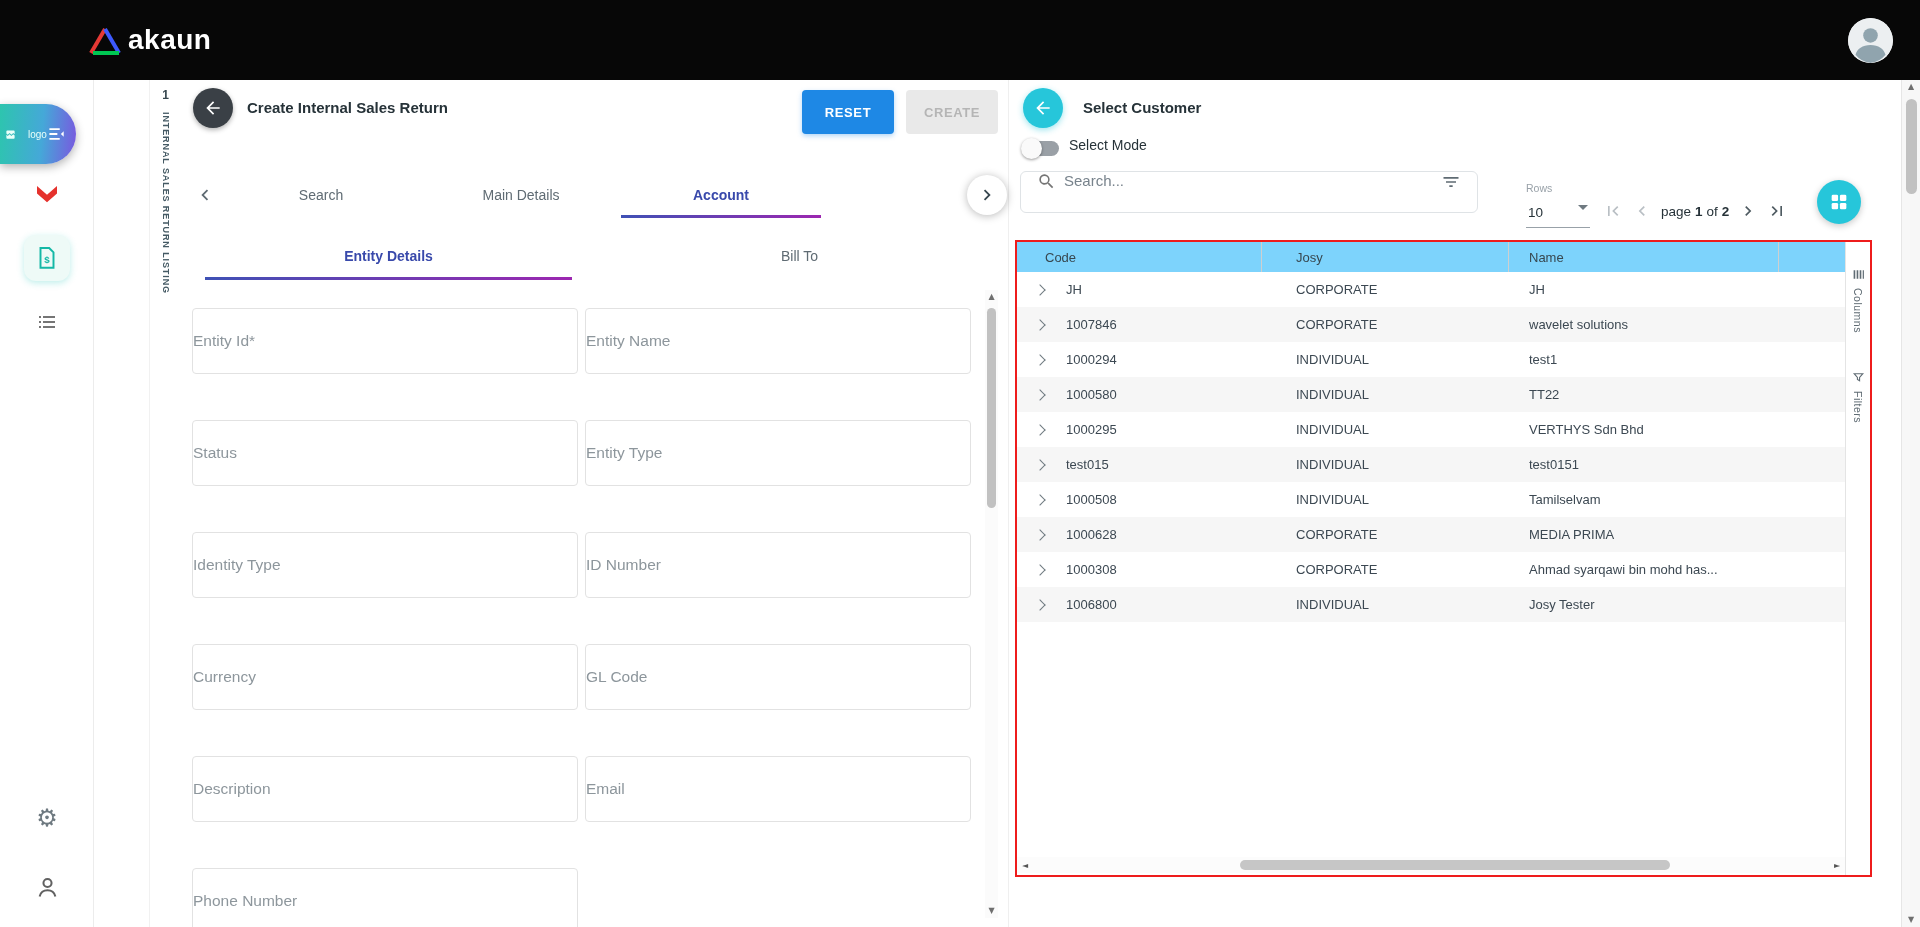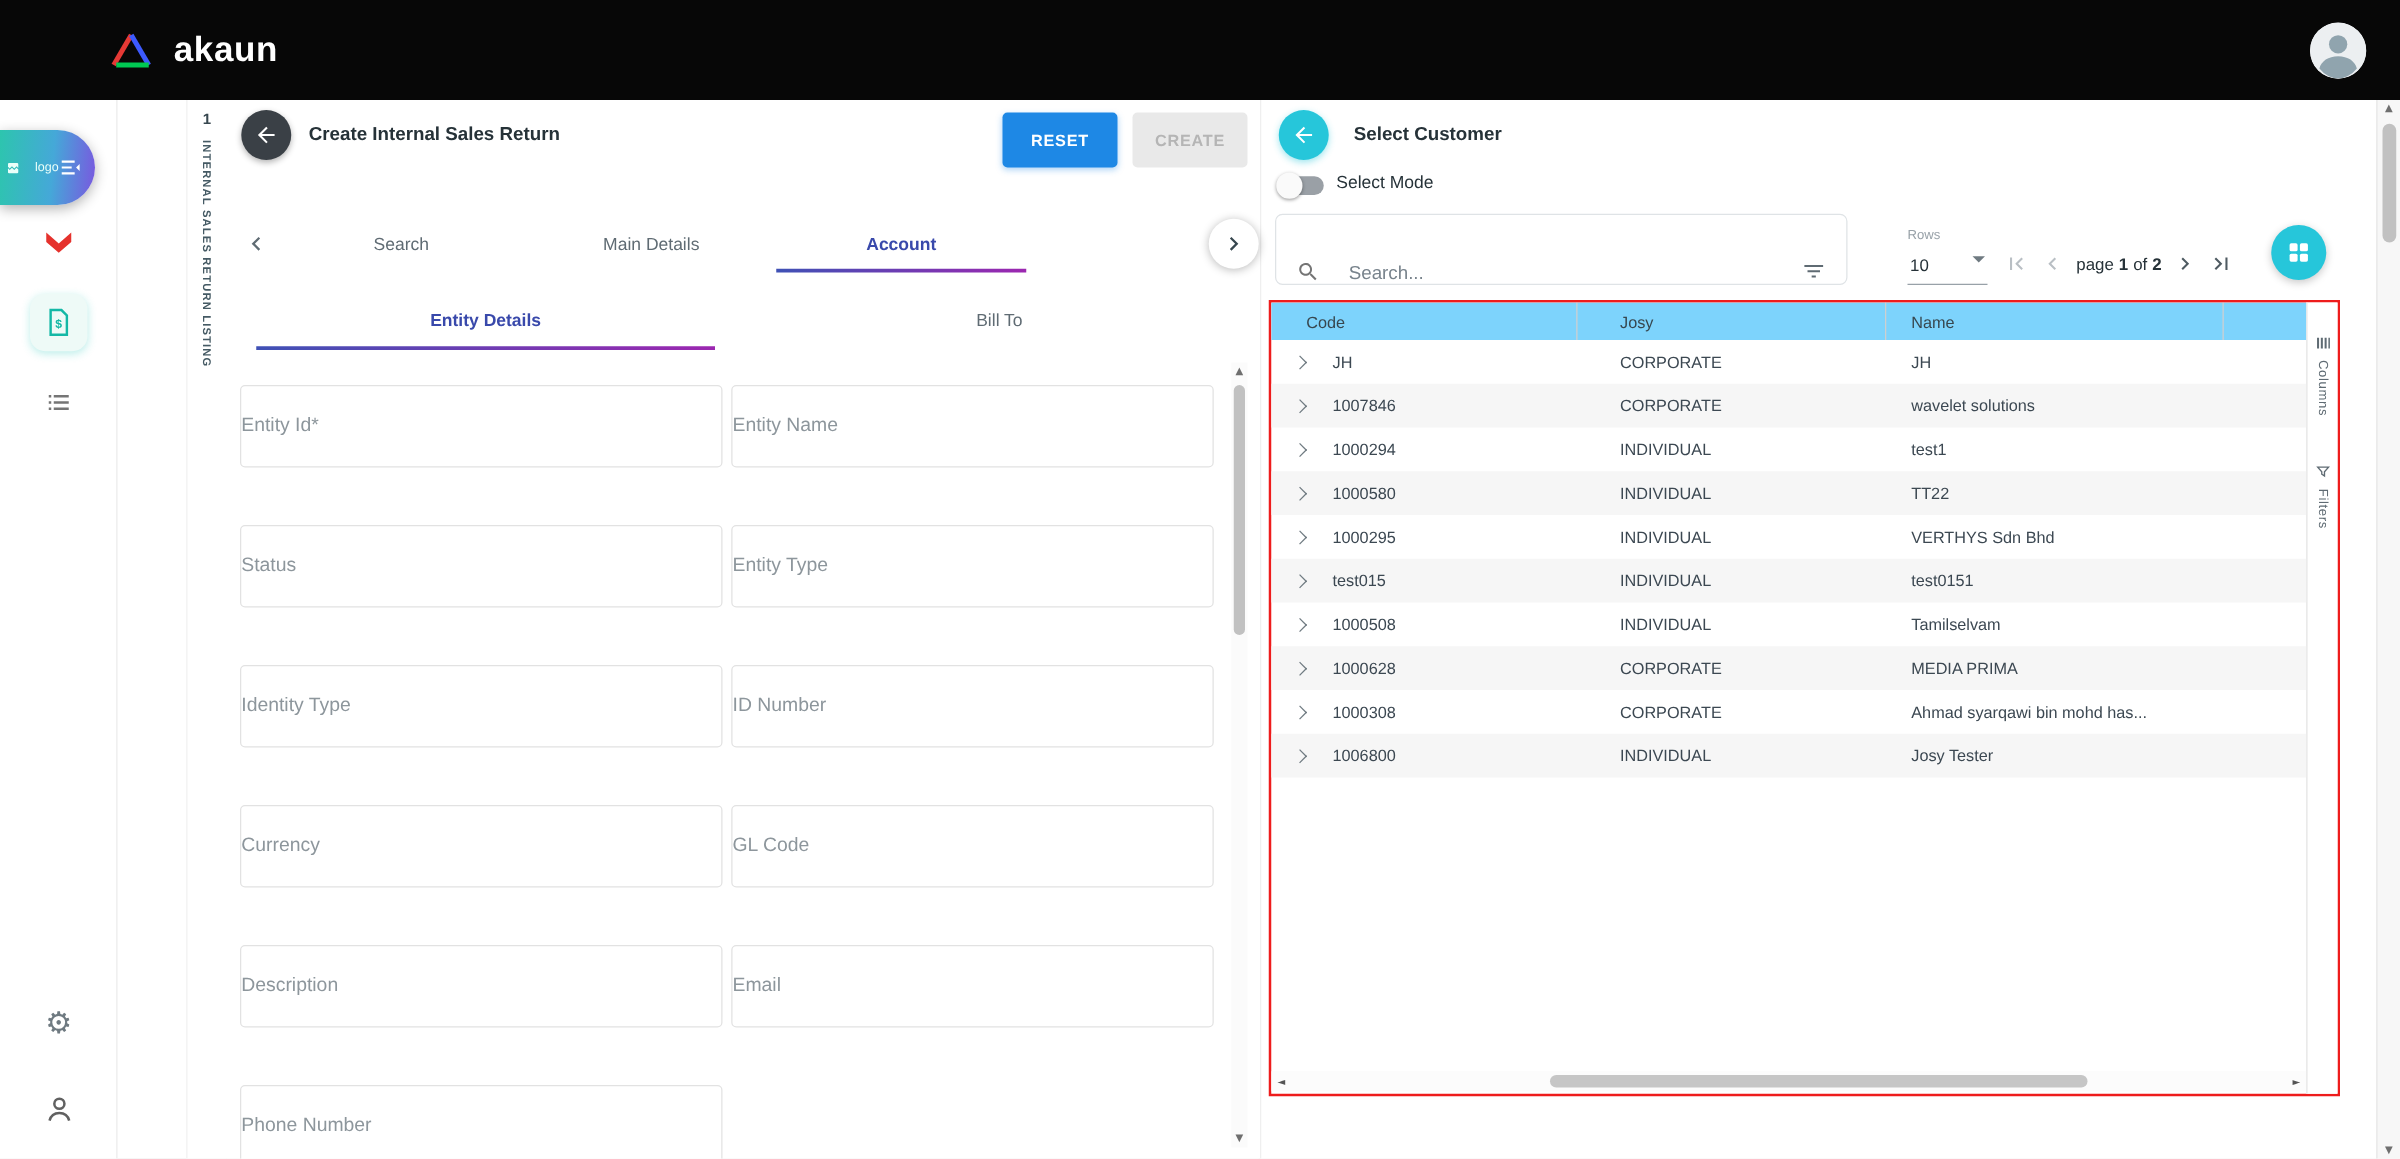--- a/index.html
+++ b/index.html
@@ -2,21 +2,21 @@
 <html><head>
 <meta charset="utf-8">
 <style>
   *{box-sizing:border-box;margin:0;padding:0}
   html,body{background:#e9e9e9}
   body{font-family:"Liberation Sans",sans-serif}
   .app{position:relative;width:1920px;height:927px;background:#fff;overflow:hidden}
 
   
   .topbar{position:absolute;left:0;top:0;width:1920px;height:80px;background:#070707;display:flex;align-items:center;padding:0 27px 0 88px}
-  .brand{display:flex;align-items:center;gap:17px;cursor:pointer}
+  .brand{display:flex;align-items:flex-end;gap:6px;cursor:pointer}
   .brand-text{color:#fff;font-size:28px;font-weight:700;letter-spacing:.5px}
   .avatar{margin-left:auto;width:45px;height:45px;border-radius:50%;overflow:hidden;background:#eceff1;cursor:pointer}
 
   
   .sidebar{position:absolute;left:0;top:80px;width:94px;height:847px;background:#fff;border-right:1px solid #ececec}
   .side-icon{position:absolute;left:0;width:94px;display:flex;justify-content:center;cursor:pointer}
   .doc-box{width:46px;height:46px;border-radius:12px;background:#eefaf7;box-shadow:0 2px 7px rgba(38,198,184,.3);display:flex;align-items:center;justify-content:center}
   .glyph{font-family:"DejaVu Sans",sans-serif;color:#6f7a81}
   .gear{font-size:24px;line-height:24px}
 
@@ -62,21 +62,21 @@
   .spacer{flex:1}
 
   
   .rpanel{position:absolute;left:1008px;top:80px;width:893px;height:847px;background:#fff;border-left:1px solid #efefef}
   .back-teal{left:14px;top:8px;background:#26c6da;box-shadow:0 2px 6px rgba(38,198,218,.45)}
   .rtitle{position:absolute;left:74px;top:8px;line-height:40px;font-size:15px;font-weight:600;color:#263238}
   .switch{position:absolute;left:14px;top:61px;width:36px;height:15px;border-radius:8px;background:#9aa0a6;cursor:pointer}
   .switch::after{content:"";position:absolute;left:-2px;top:-3px;width:21px;height:21px;border-radius:50%;background:#fafafa;box-shadow:0 1px 3px rgba(0,0,0,.4)}
   .switch-label{position:absolute;left:60px;top:57px;font-size:14px;font-weight:500;color:#263238}
 
-  .searchbox{position:absolute;left:11px;top:91px;width:458px;height:57px;border:1px solid #dfe3e6;border-radius:6px;display:flex;align-items:flex-end;padding:0 16px;gap:23px;background:#fff}
+  .searchbox{position:absolute;left:11px;top:91px;width:458px;height:42px;border:1px solid #dfe3e6;border-radius:6px;display:flex;align-items:flex-start;padding:0 16px;gap:8px;background:#fff}
   .searchbox input{flex:1;border:none;outline:none;font-size:15px;color:#37474f;font-family:inherit;background:transparent}
   .searchbox input::placeholder{color:#78838c;opacity:1}
 
   .rows-ctl{position:absolute;left:517px;top:98px;width:64px}
   .rows-label{font-size:10.5px;color:#98a1a8}
   .rows-select{margin-top:7px;display:flex;align-items:flex-start;justify-content:space-between;border-bottom:1px solid #98a1a8;padding:2px 2px 7px 2px;font-size:13.5px;color:#263238;cursor:pointer}
   .caret{width:0;height:0;border-left:5px solid transparent;border-right:5px solid transparent;border-top:5px solid #6f7a81}
 
   .pager{position:absolute;left:594px;top:118px;height:26px;display:flex;align-items:center;gap:9px;font-size:13.5px;color:#263238}
   .pager .pg{cursor:pointer;display:flex;align-items:center}

